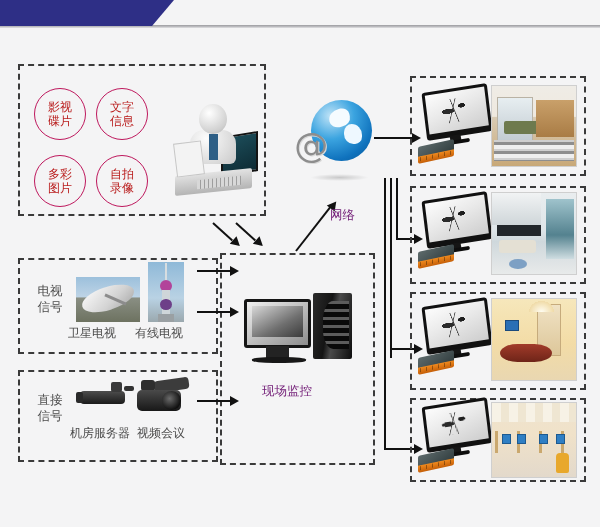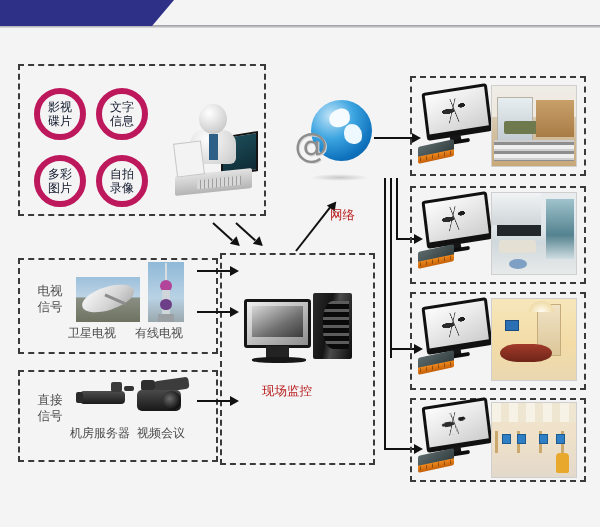--- a/index.html
+++ b/index.html
@@ -34,29 +34,29 @@
   }
 
   
   .dbox { position: absolute; border: 2px dashed #3a3a3a; background: transparent; }
 
   
   .lbl {
     position: absolute; color: #4c4c4c; font-size: 12.5px;
     line-height: 16px; white-space: nowrap; text-align: center;
   }
-  .lbl-dark { color: #b91c1c; }
+  .lbl-dark { color: #701a75; }
   .cap { position: absolute; font-size: 12px; color: #4c4c4c; white-space: nowrap; }
 
   
   .circ {
     position: absolute; width: 52px; height: 52px; border-radius: 50%;
-    border: 6px solid #be185d; background: #f4f4f5;
+    border: 1px solid #be185d; background: #f4f4f5;
     display: flex; flex-direction: column; align-items: center; justify-content: center;
-    font-size: 12px; line-height: 14px; color: #0f172a; text-align: center;
+    font-size: 12px; line-height: 14px; color: #b91c1c; text-align: center;
   }
 
   
   .ar { position: absolute; background: #111; }
   .ar-h { height: 2px; }
   .ar-v { width: 2px; }
   .ahead-r {
     position: absolute; width: 0; height: 0;
     border-left: 9px solid #111;
     border-top: 5px solid transparent; border-bottom: 5px solid transparent;

